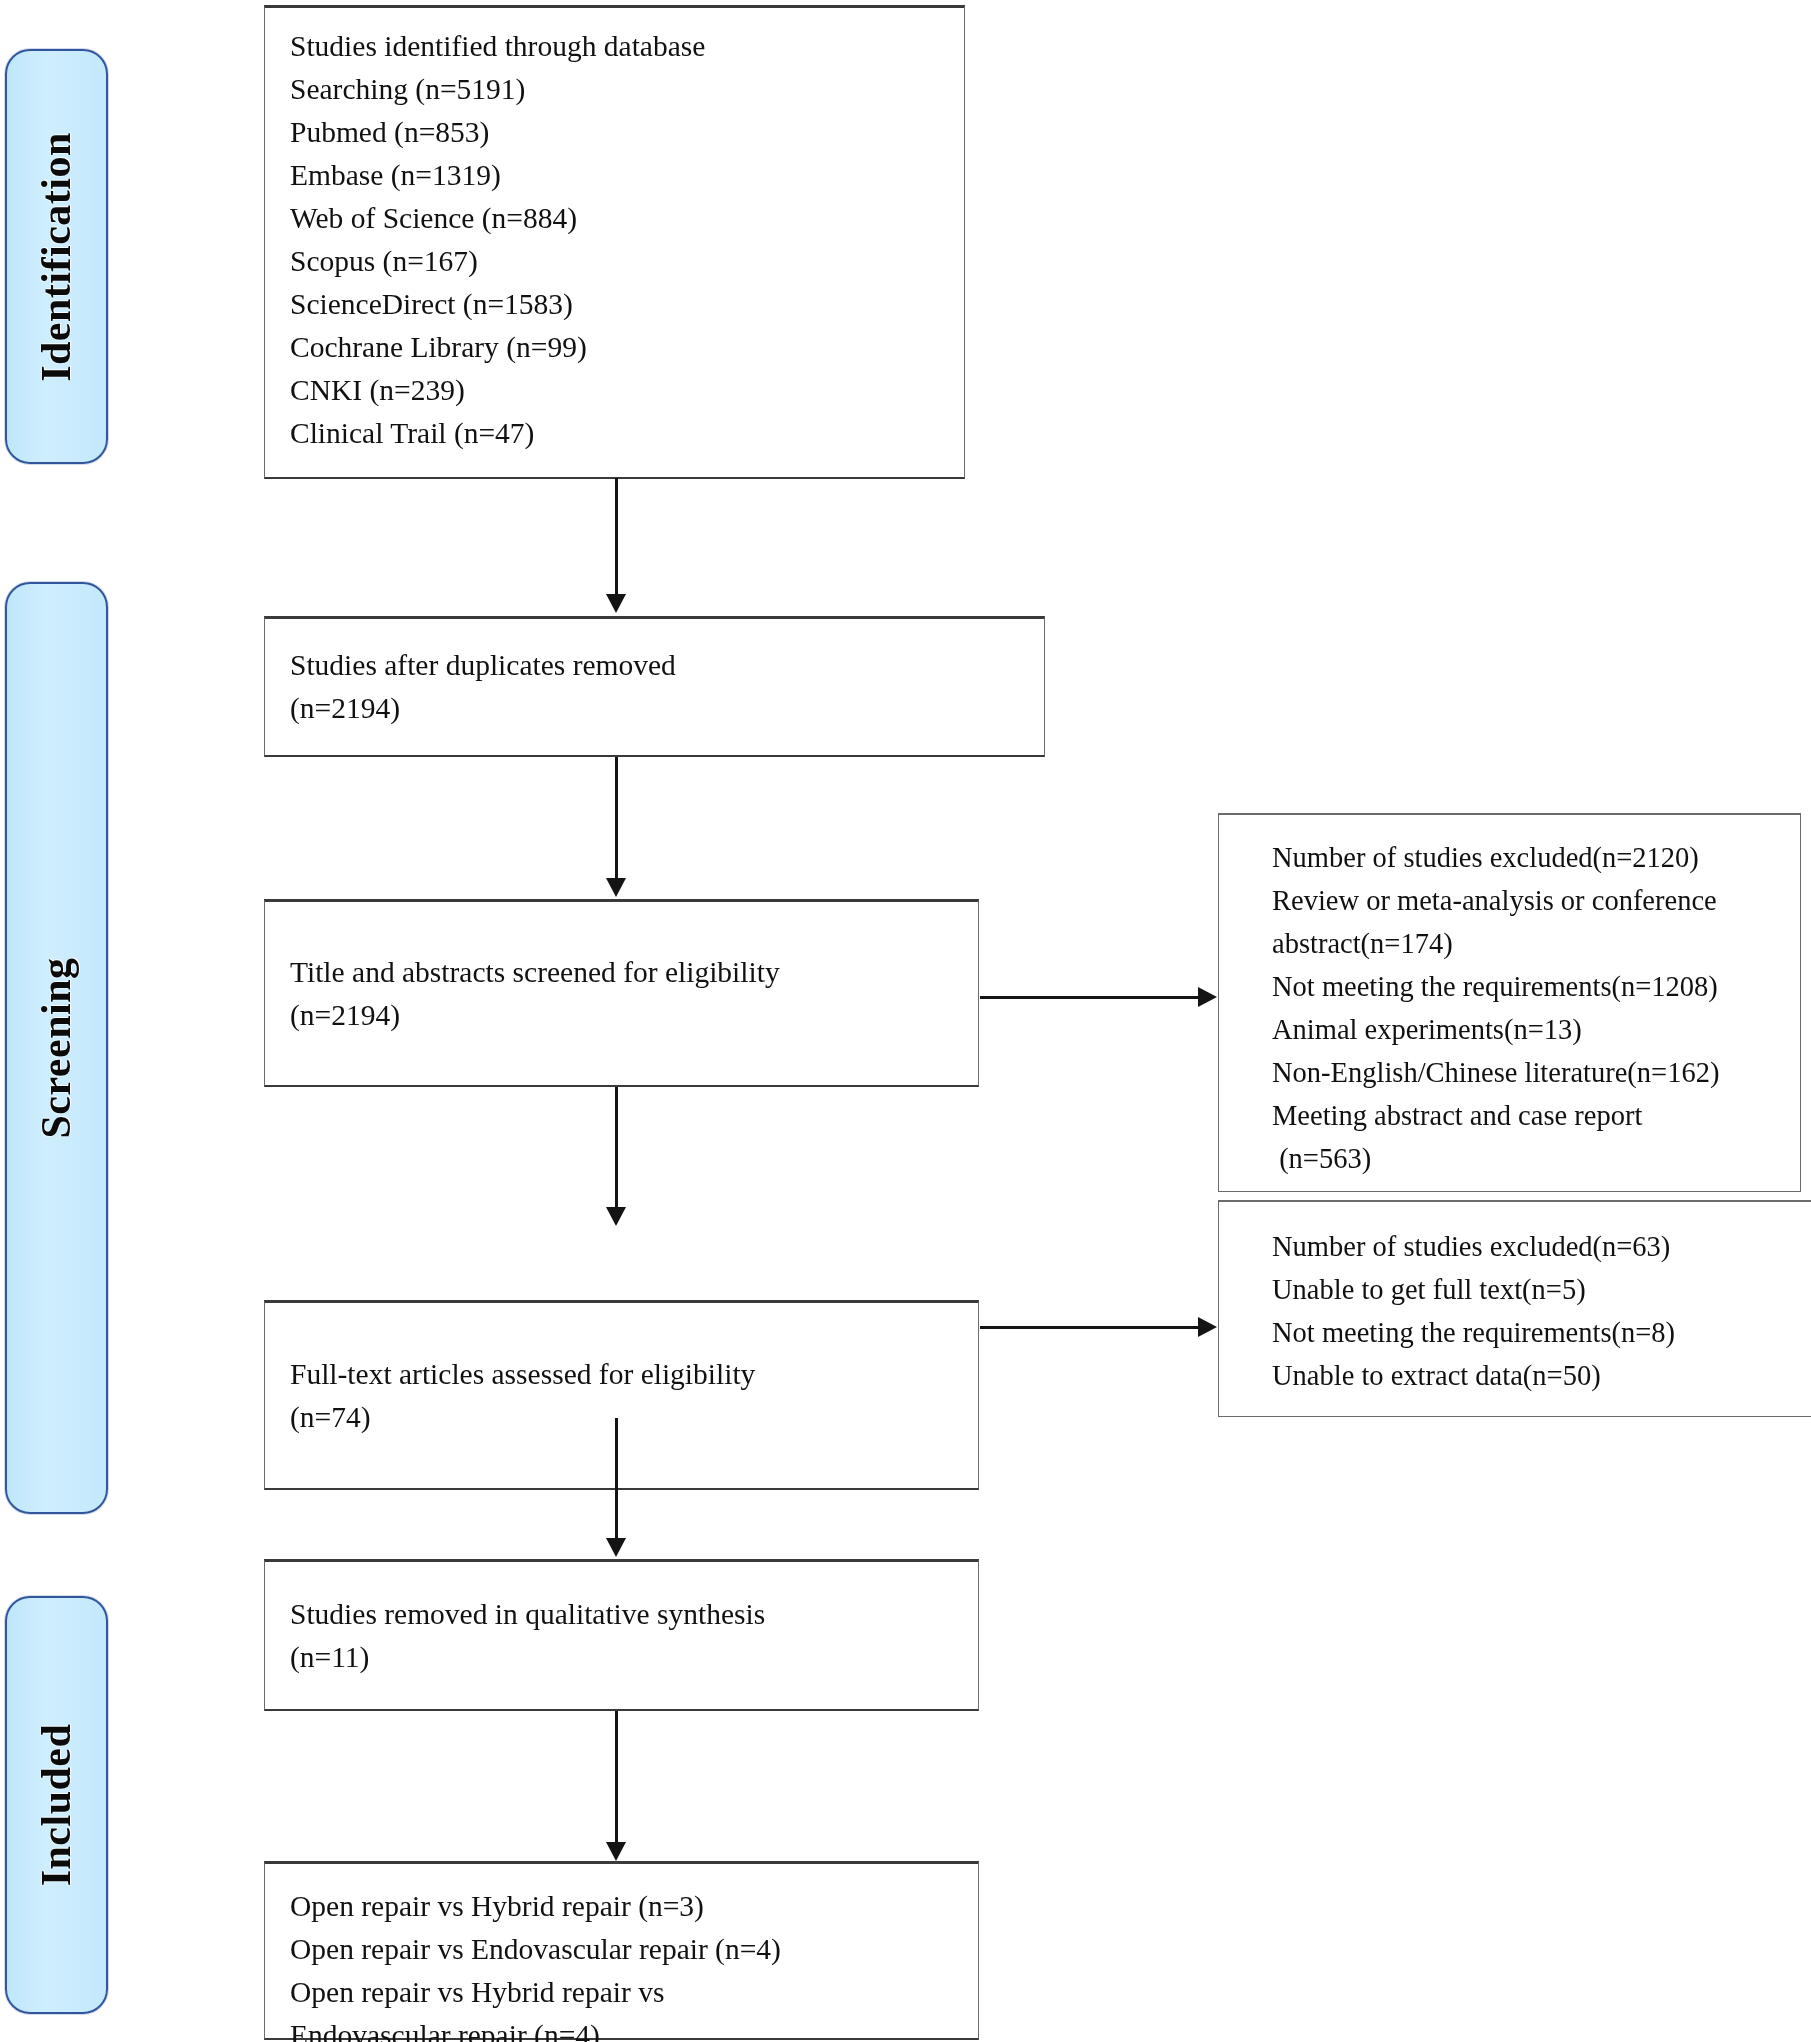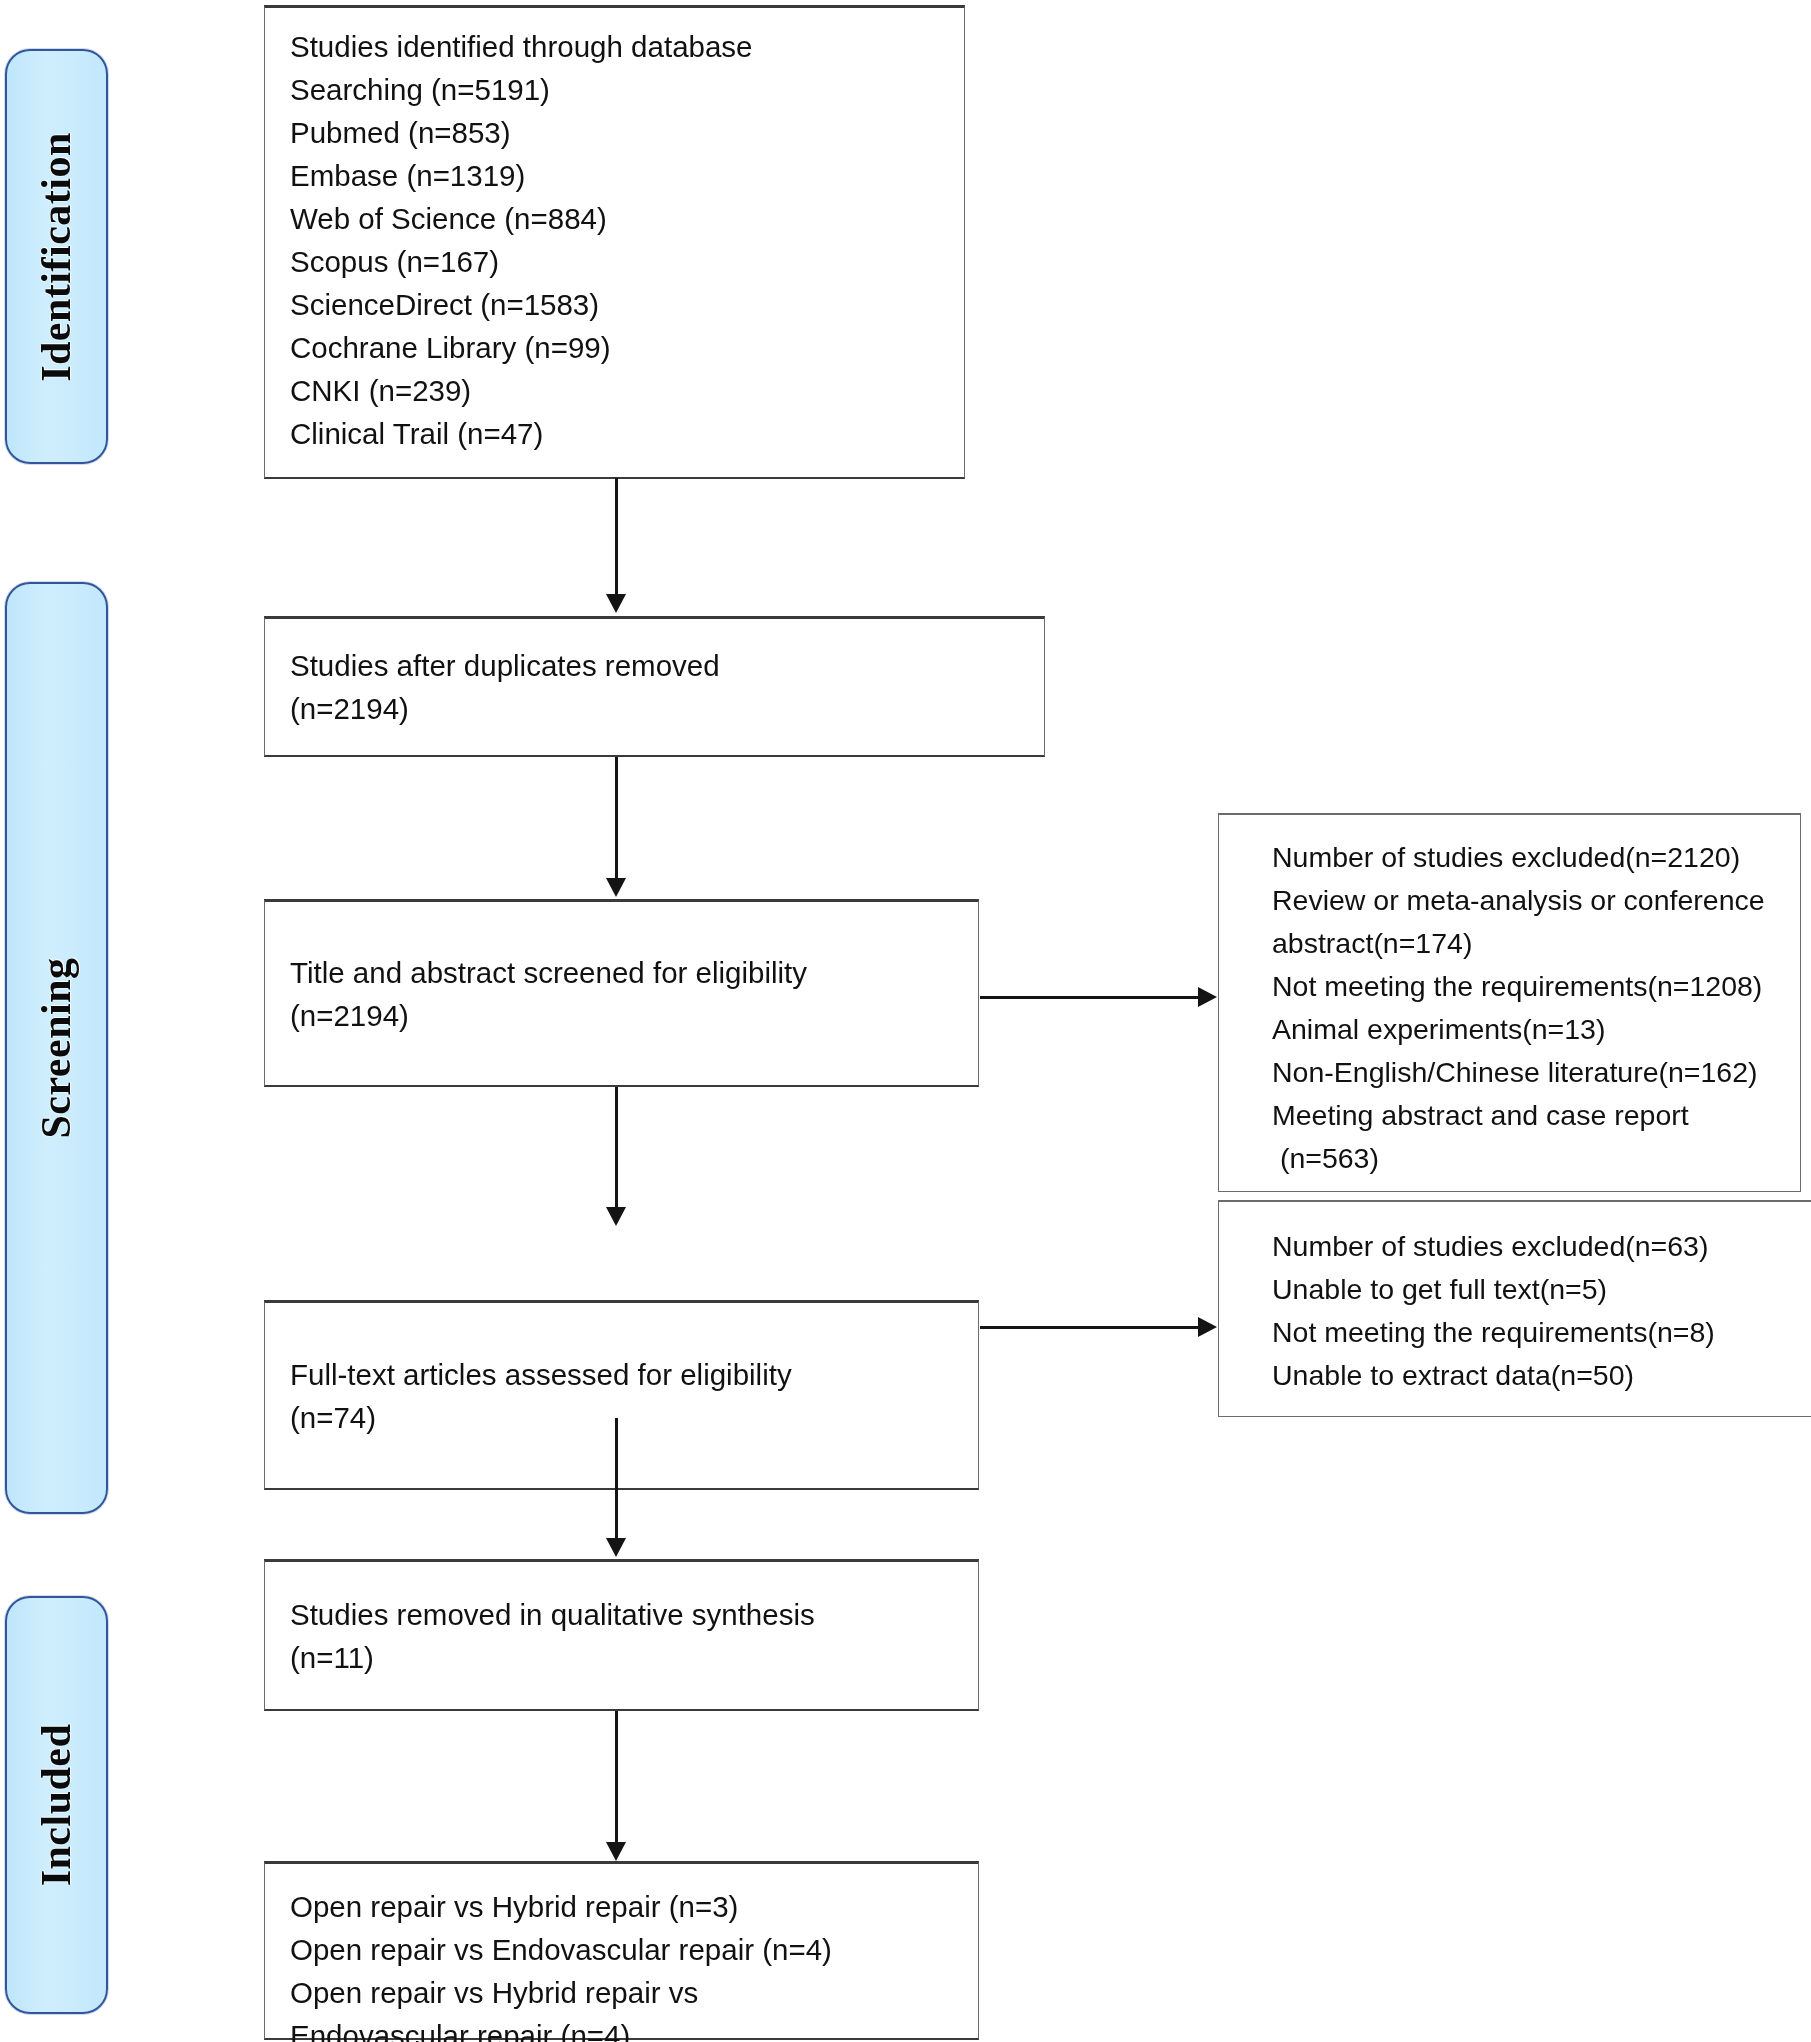--- a/index.html
+++ b/index.html
@@ -50,20 +50,21 @@
     border-bottom-color: #3a3a3a;
     border-top-width: 3.8px;
     border-bottom-width: 2.9px;
   }
   .flow-box .box-inner {
     position: absolute;
     left: 25px;
     right: 13.3px;
     top: 50%;
     transform: translateY(-50%);
+    font-family: Liberation Serif, serif;
   }
   .flow-box.top-align .box-inner {
     top: 17px;
     transform: none;
   }
   .line {
     font-size: 29.5px;
     line-height: 43px;
     color: #111111;
     white-space: pre;
@@ -146,21 +147,21 @@
       <div class="line">Studies after duplicates removed</div>
       <div class="line">(n=2194)</div>
     </div>
   </div>
 
   <div class="v-line" style="left:615px; top:757px; height:123px;"></div>
   <div class="arrow-down" style="left:606px; top:878px;"></div>
 
   <div class="flow-box" style="left:264px; top:899px; width:715px; height:188px;">
     <div class="box-inner">
-      <div class="line">Title and abstract screened for eligibility</div>
+      <div class="line">Title and abstracts screened for eligibility</div>
       <div class="line">(n=2194)</div>
     </div>
   </div>
 
   <div class="h-line" style="left:980px; top:996px; width:221px;"></div>
   <div class="arrow-right" style="left:1198px; top:987px;"></div>
 
   <div class="flow-box excl-box top-align" style="left:1218px; top:813px; width:583px; height:379px;">
     <div class="box-inner" style="left:21px; top:21px;">
       <div class="line">Number of studies excluded(n=2120)</div>

